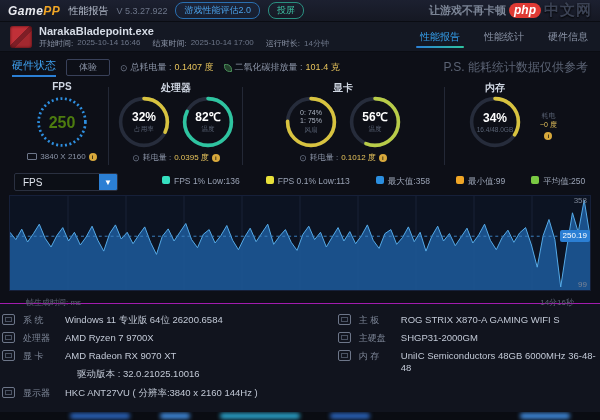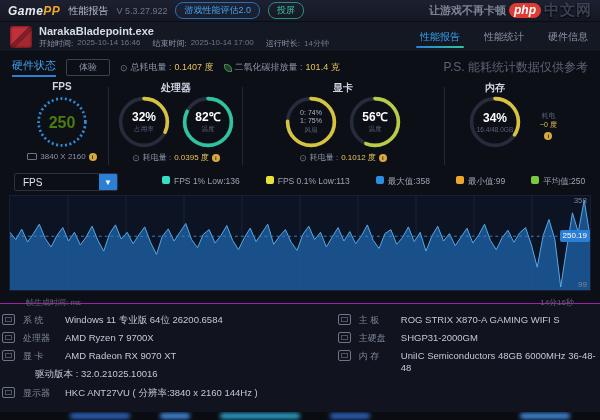--- a/index.html
+++ b/index.html
@@ -86,21 +86,21 @@
 
   
   #sysinfo{border-top:1px solid #a21caf;background:#11141e;padding:10px 2px;display:grid;
     grid-template-columns:55% 45%;column-gap:8px;row-gap:0;height:109px;align-content:start}
   .si-col{display:flex;flex-direction:column;gap:6px}
   .si-row{display:flex;align-items:flex-start;gap:8px;font-size:9.5px;line-height:12px}
   .si-ico{width:13px;height:11px;border:1px solid #6d7689;border-radius:2px;flex:none;margin-top:0;position:relative}
   .si-ico::after{content:"";position:absolute;left:2px;right:2px;top:2px;bottom:2px;border:1px solid #4a5262}
   .si-label{width:34px;flex:none;color:#7c8596;font-size:9px}
   .si-val{color:#c2c9d6}
-  .si-sub{margin-left:33px;font-size:9.5px;color:#c2c9d6}
+  .si-sub{margin-left:75px;font-size:9.5px;color:#c2c9d6}
 
   
   #bottomstrip{position:absolute;left:0;right:0;bottom:0;height:8px;background:#0a0c12;overflow:hidden}
   .blob{position:absolute;top:1px;height:6px;border-radius:3px;filter:blur(2px)}
 </style>
 </head>
 <body>
 
 <div id="titlebar">
   <span class="logo"><span class="g">Game</span><span class="p">PP</span></span>

